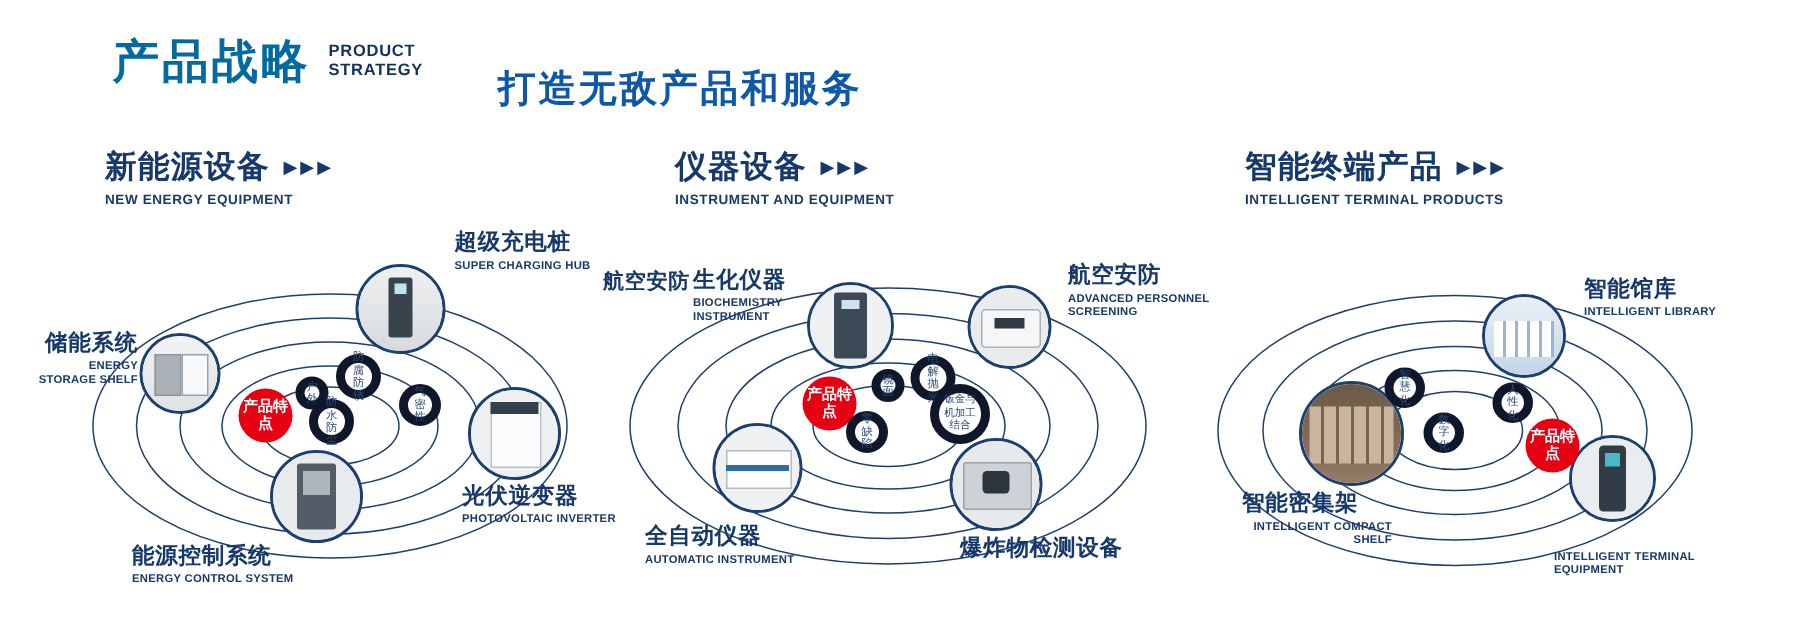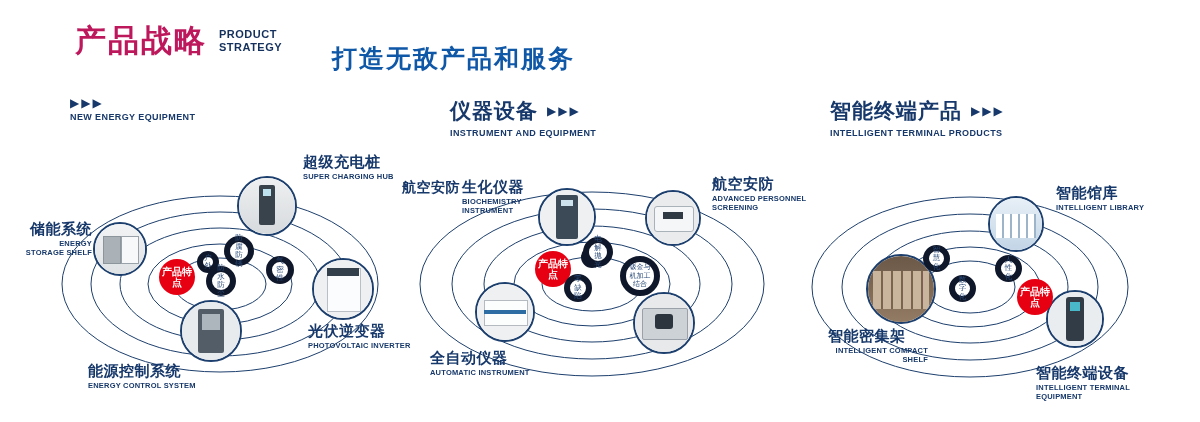--- a/index.html
+++ b/index.html
@@ -5,21 +5,21 @@
   *{margin:0;padding:0;box-sizing:border-box;}
   html,body{width:1200px;height:422px;}
   body{
     position:relative;overflow:hidden;background:#ffffff;
     font-family:"Liberation Sans","DejaVu Sans",sans-serif;
     color:#17386a;
   }
   .abs{position:absolute;}
 
   
-  .h-title{font-size:31px;font-weight:bold;color:#be185d;letter-spacing:2px;line-height:34px;}
+  .h-title{font-size:31px;font-weight:bold;color:#0369a1;letter-spacing:2px;line-height:34px;}
   .h-sub{font-size:11px;font-weight:bold;color:#14305c;line-height:13px;letter-spacing:0.5px;margin-top:4px;}
   .tagline{font-size:25px;font-weight:bold;color:#0f57a7;letter-spacing:2px;}
 
   
   .sec-title-row{display:flex;align-items:center;gap:9px;}
   .sec-title{font-size:21px;font-weight:bold;color:#17386a;letter-spacing:1px;}
   .arrow-glyphs{font-size:12px;color:#17386a;letter-spacing:2px;line-height:12px;}
   .sec-sub{font-size:9px;font-weight:bold;color:#17386a;letter-spacing:0.4px;margin-top:3px;}
 
   
@@ -95,20 +95,21 @@
   <span class="h-title">产品战略</span>
   <span class="h-sub">
     <div>PRODUCT</div>
     <div>STRATEGY</div>
   </span>
 </div>
 <div class="abs tagline" style="left:332px;top:42px;">打造无敌产品和服务</div>
 
 <div class="abs" style="left:70px;top:97px;">
   <div class="sec-title-row">
+    <span class="sec-title">新能源设备</span>
     <span class="arrow-glyphs">▶▶▶</span>
   </div>
   <div class="sec-sub">NEW ENERGY EQUIPMENT</div>
 </div>
 
 <div class="abs" style="left:450px;top:97px;">
   <div class="sec-title-row">
     <span class="sec-title">仪器设备</span>
     <span class="arrow-glyphs">▶▶▶</span>
   </div>
@@ -211,25 +212,26 @@
 </div>
 <div class="abs label" style="left:712px;top:175px;width:112px;">
   <div class="zh">航空安防</div>
   <div class="eng">ADVANCED PERSONNEL SCREENING</div>
 </div>
 <div class="abs label" style="left:430px;top:349px;width:110px;">
   <div class="zh">全自动仪器</div>
   <div class="eng">AUTOMATIC INSTRUMENT</div>
 </div>
 <div class="abs label" style="left:640px;top:357px;width:135px;">
+  <div class="zh">爆炸物检测设备</div>
 </div>
 
 <div class="abs badge" style="left:535px;top:251px;">产品特点</div>
 <div class="abs tag" style="left:581px;top:246px;width:22px;height:22px;">镜面</div>
-<div class="abs tag" style="left:583px;top:237px;width:30px;height:30px;">电解抛光</div>
+<div class="abs tag" style="left:607px;top:237px;width:30px;height:30px;">电解抛光</div>
 <div class="abs tag" style="left:564px;top:274px;width:28px;height:28px;">零缺陷</div>
 <div class="abs tag" style="left:620px;top:256px;width:40px;height:40px;font-size:7px;">钣金与机加工结合</div>
 
 <div class="abs node" style="left:988px;top:196px;width:56px;height:56px;">
   <div class="pi pi-library"></div>
 </div>
 <div class="abs node" style="left:866px;top:254px;width:70px;height:70px;">
   <div class="pi pi-shelf"></div>
 </div>
 <div class="abs node" style="left:1046px;top:290px;width:58px;height:58px;">
@@ -238,20 +240,19 @@
 
 <div class="abs label" style="left:1056px;top:184px;width:100px;">
   <div class="zh">智能馆库</div>
   <div class="eng">INTELLIGENT LIBRARY</div>
 </div>
 <div class="abs label" style="left:828px;top:327px;width:100px;">
   <div class="zh">智能密集架</div>
   <div class="eng ta-r">INTELLIGENT COMPACT SHELF</div>
 </div>
 <div class="abs label" style="left:1036px;top:364px;width:140px;">
-  <div class="zh">智能终端设备</div>
   <div class="eng">INTELLIGENT TERMINAL EQUIPMENT</div>
 </div>
 
 <div class="abs badge" style="left:1017px;top:279px;">产品特点</div>
 <div class="abs tag" style="left:923px;top:245px;width:27px;height:27px;">智慧化</div>
 <div class="abs tag" style="left:995px;top:255px;width:27px;height:27px;">人性化</div>
 <div class="abs tag" style="left:949px;top:275px;width:27px;height:27px;">数字化</div>
 
 </body></html>

